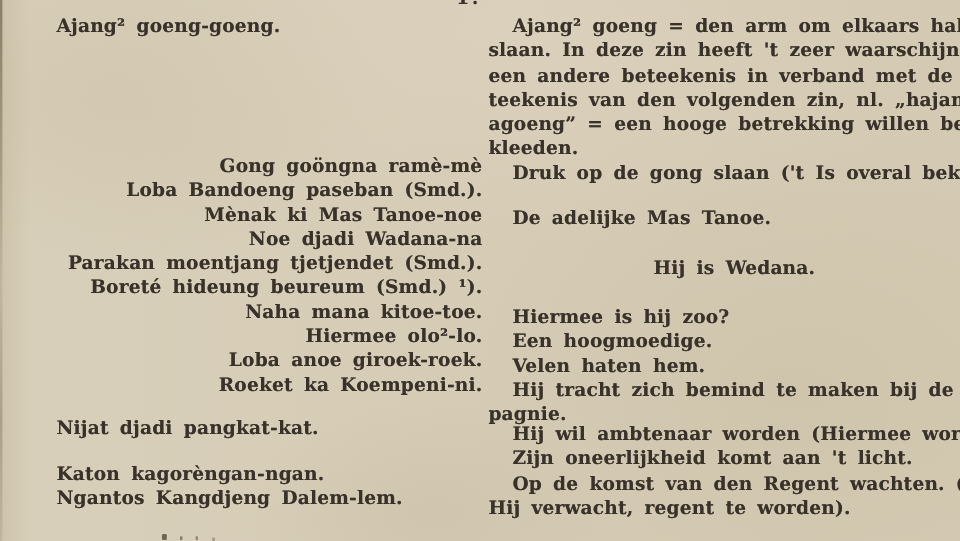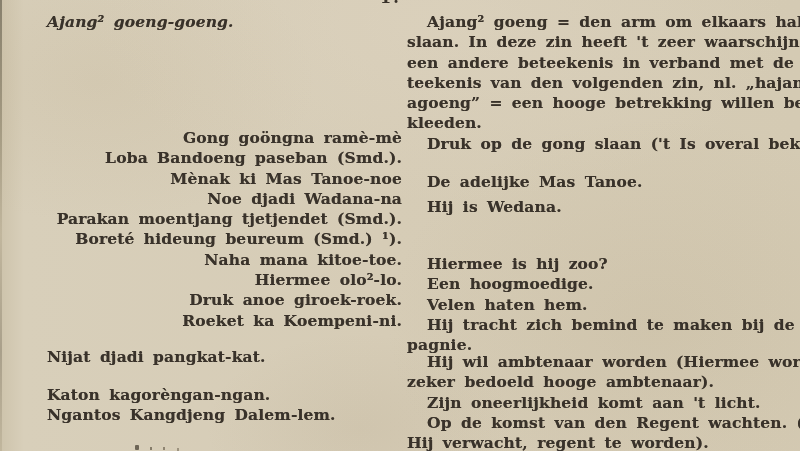--- a/index.html
+++ b/index.html
@@ -31,27 +31,27 @@
     white-space:nowrap;
     line-height:20.3px;
     font-size:15.5px;
     word-spacing:0.24em;
     letter-spacing:0.15px;
     text-shadow:0 0 0.4px rgba(57,50,42,0.6);
   }
   .col-left  .ind { padding-left:17px; }
   .col-right .ind { padding-left:20px; }
   
-  .bl0 { top:12px;font-style:italic; }
+  .bl0 { top:12px; }
   .bl1 { top:128px;text-align:right; }
   .bl2 { top:347px; }
   .bl3 { top:385px; }
   .br0 { top:12px; }
   .br1 { top:172px; }
-  .br2 { top:197px; }
+  .br2 { top:213px;text-align:center; }
   .br3 { top:254px; }
   .br4 { top:352px; }
   .header-frag {
     position:absolute; left:380px; top:-12px;
     font-size:16px; font-weight:700; letter-spacing:2px;
   }
   .cutoff-frag {
     position:absolute; left:135px; top:445px;
     width:4px; height:5px; background:#4a4336; border-radius:1px; opacity:.75;
     box-shadow:14px 1px 0 -1px #6a6150, 27px 1px 0 -1px #776d5b,
@@ -73,21 +73,21 @@
       </div>
     <div class="block bl1">
         <div class="line ind">Gong goöngna ramè-mè</div>
         <div class="line">Loba Bandoeng paseban (Smd.).</div>
         <div class="line ind">Mènak ki Mas Tanoe-noe</div>
         <div class="line ind">Noe djadi Wadana-na</div>
         <div class="line">Parakan moentjang tjetjendet (Smd.).</div>
         <div class="line">Boreté hideung beureum (Smd.) ¹).</div>
         <div class="line ind">Naha mana kitoe-toe.</div>
         <div class="line ind">Hiermee olo²-lo.</div>
-        <div class="line ind">Druk anoe giroek-roek.</div>
+        <div class="line ind">Loba anoe giroek-roek.</div>
         <div class="line ind">Roeket ka Koempeni-ni.</div>
       </div>
     <div class="block bl2">
         <div class="line ind">Nijat djadi pangkat-kat.</div>
       </div>
     <div class="block bl3">
         <div class="line ind">Katon kagorèngan-ngan.</div>
         <div class="line ind">Ngantos Kangdjeng Dalem-lem.</div>
       </div>
   </div>
@@ -110,21 +110,20 @@
       </div>
     <div class="block br3">
         <div class="line ind">Hiermee is hij zoo?</div>
         <div class="line ind">Een hoogmoedige.</div>
         <div class="line ind">Velen haten hem.</div>
         <div class="line ind">Hij tracht zich bemind te maken bij de com-</div>
         <div class="line">pagnie.</div>
       </div>
     <div class="block br4">
         <div class="line ind">Hij wil ambtenaar worden (Hiermee wordt</div>
-        <div class="line">zeker bedoeld hooge ambtenaar).</div>
         <div class="line ind">Zijn oneerlijkheid komt aan 't licht.</div>
         <div class="line ind">Op de komst van den Regent wachten. (of:</div>
         <div class="line">Hij verwacht, regent te worden).</div>
       </div>
   </div>
 
   <div class="cutoff-frag"></div>
 </div>
 
 </body></html>

